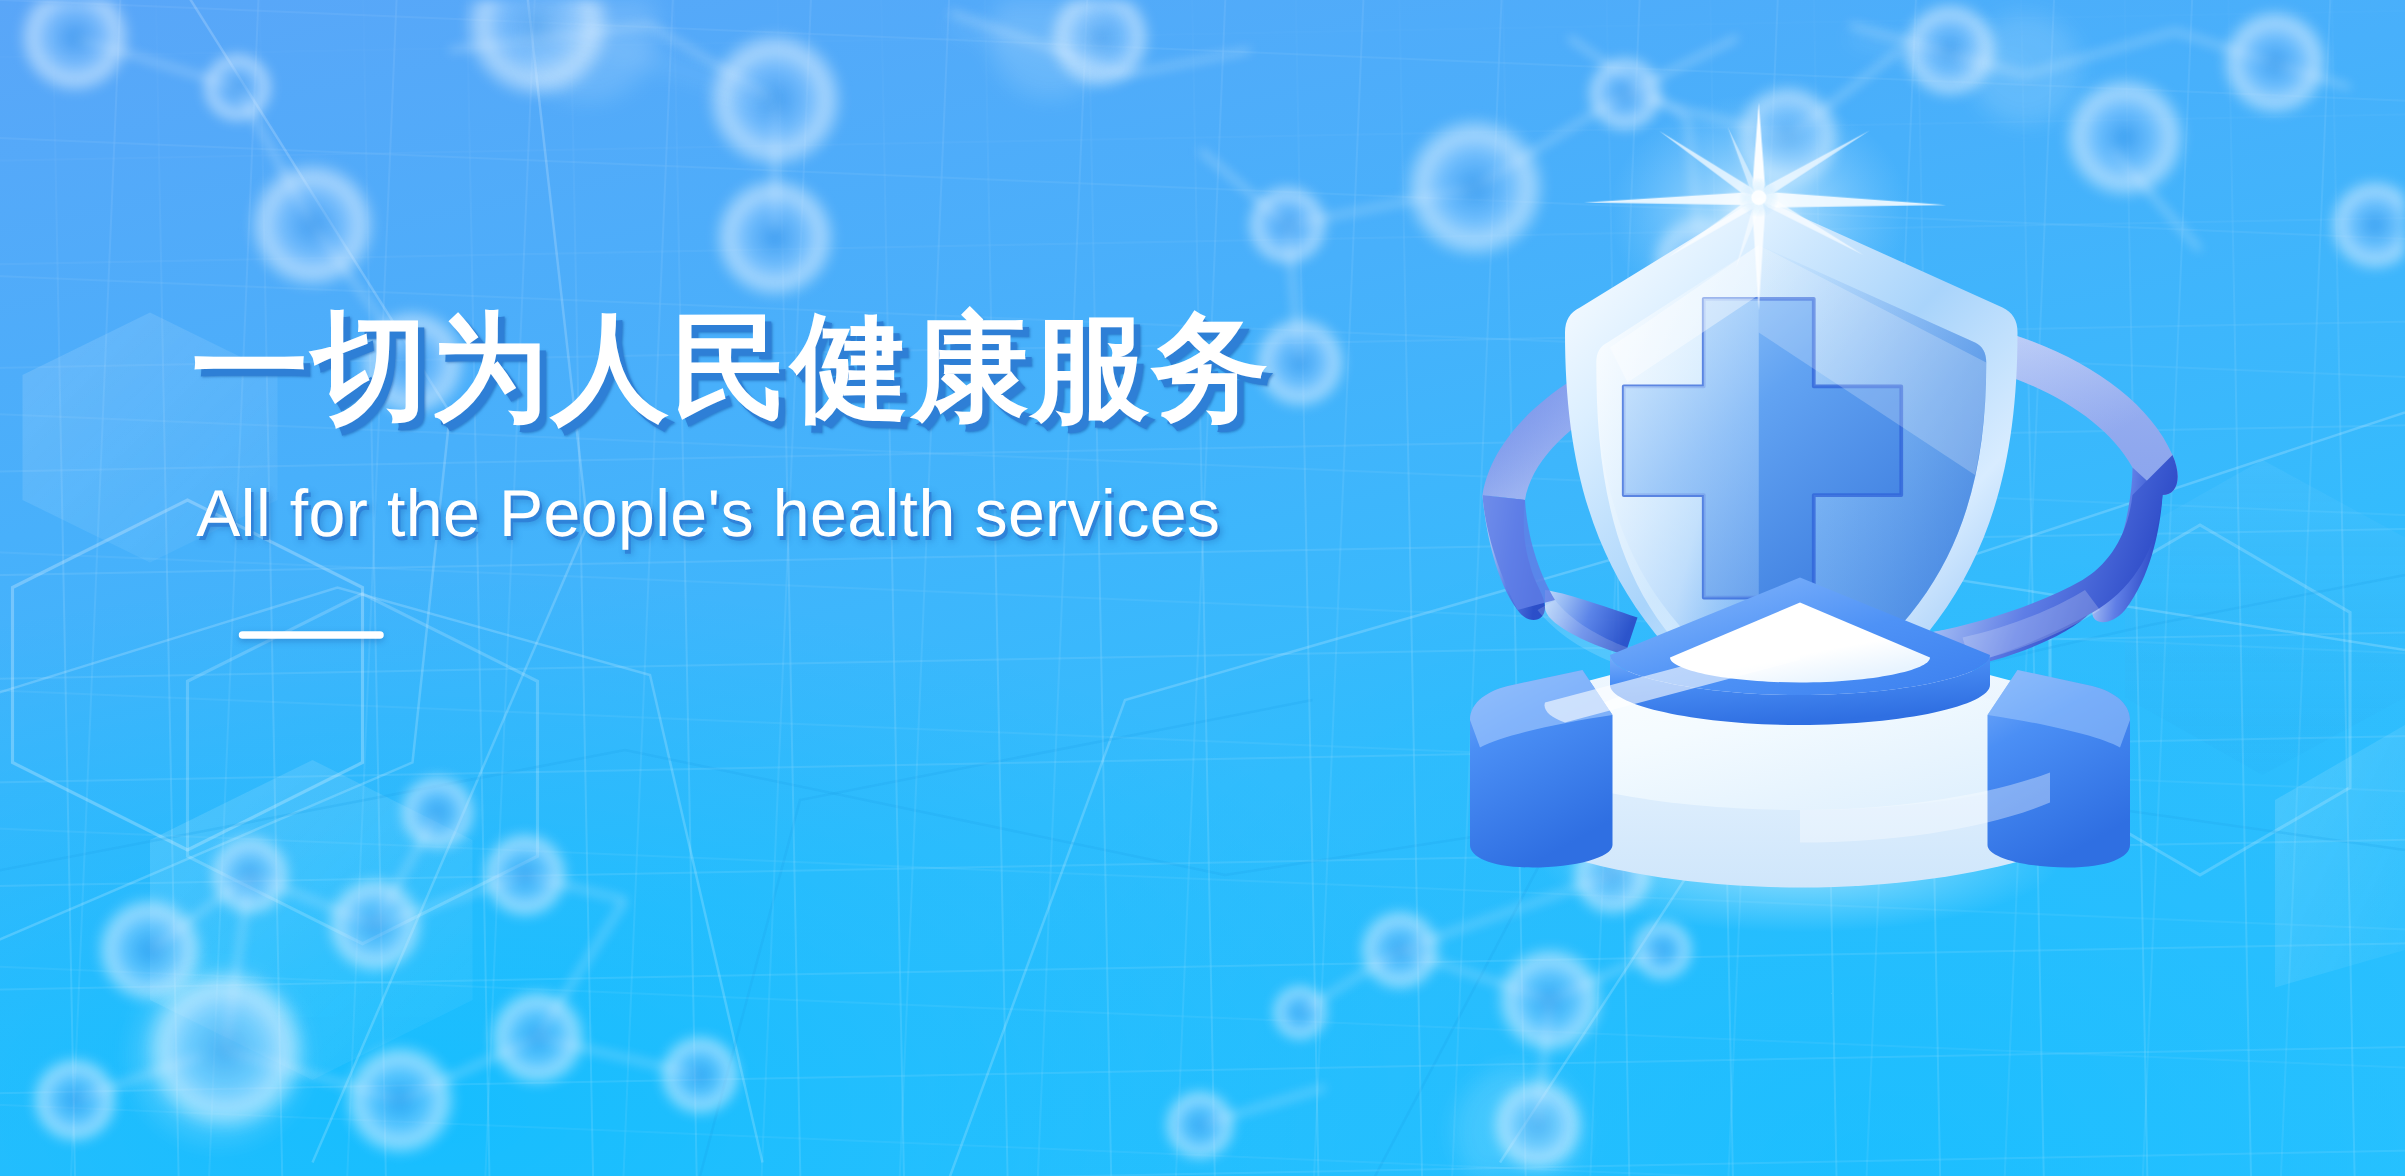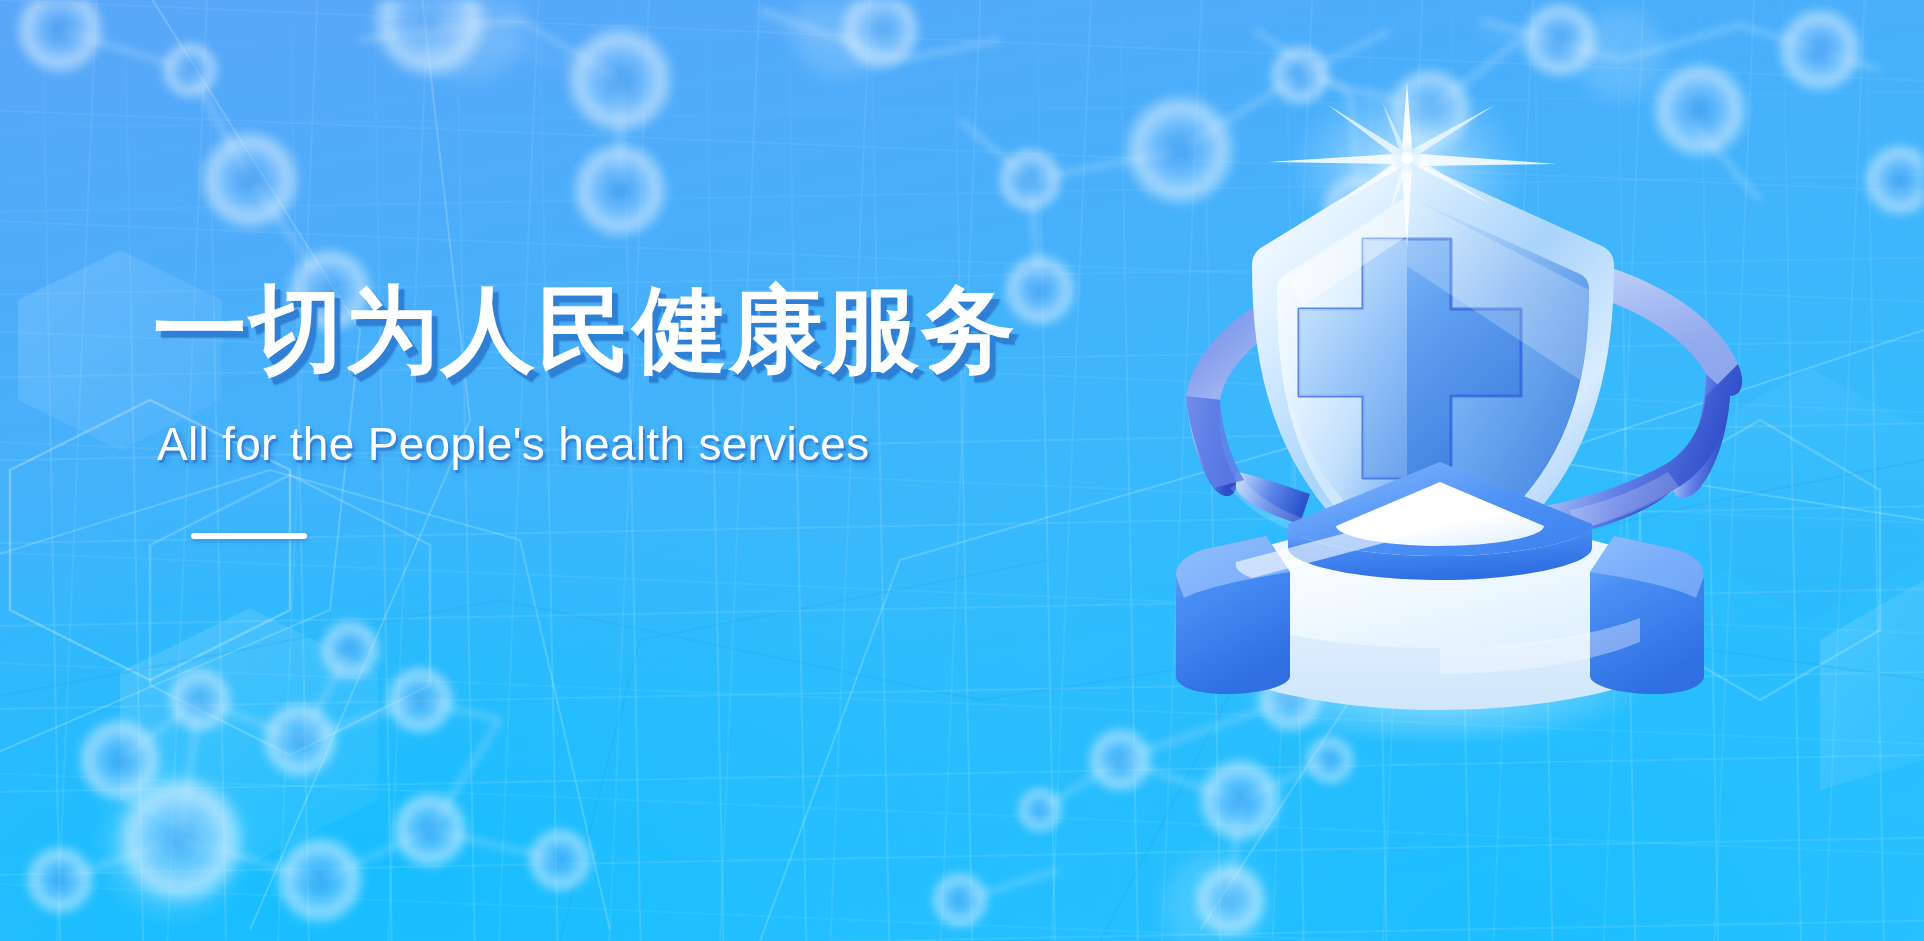--- a/index.html
+++ b/index.html
@@ -42,37 +42,36 @@
   .poly-layer{opacity:.85;}
   .mol-layer{filter:blur(4.2px);}
   .mol-layer-soft{filter:blur(9px);opacity:.72;}
 
   
   .copy{
     position:absolute;
     left:153px;
     top:243px;
     width:1000px;
-    margin-top:36px;
   }
   .headline{
     margin:0;
     font-size:94px;
     line-height:1.08;
     font-weight:bold;
     letter-spacing:2px;
     color:#ffffff;
     white-space:nowrap;
     text-shadow:
       5px 6px 0 #2e7fd6,
       6px 7px 2px rgba(24,90,170,.55);
   }
   .subhead{
     margin:38px 0 0 4px;
-    font-size:46px;
+    font-size:53px;
     line-height:1.1;
     font-weight:500;
     letter-spacing:.3px;
     color:#ffffff;
     white-space:nowrap;
     text-shadow:
       2px 3px 0 rgba(46,126,214,.85),
       3px 4px 6px rgba(24,90,170,.45);
   }
   .rule{

